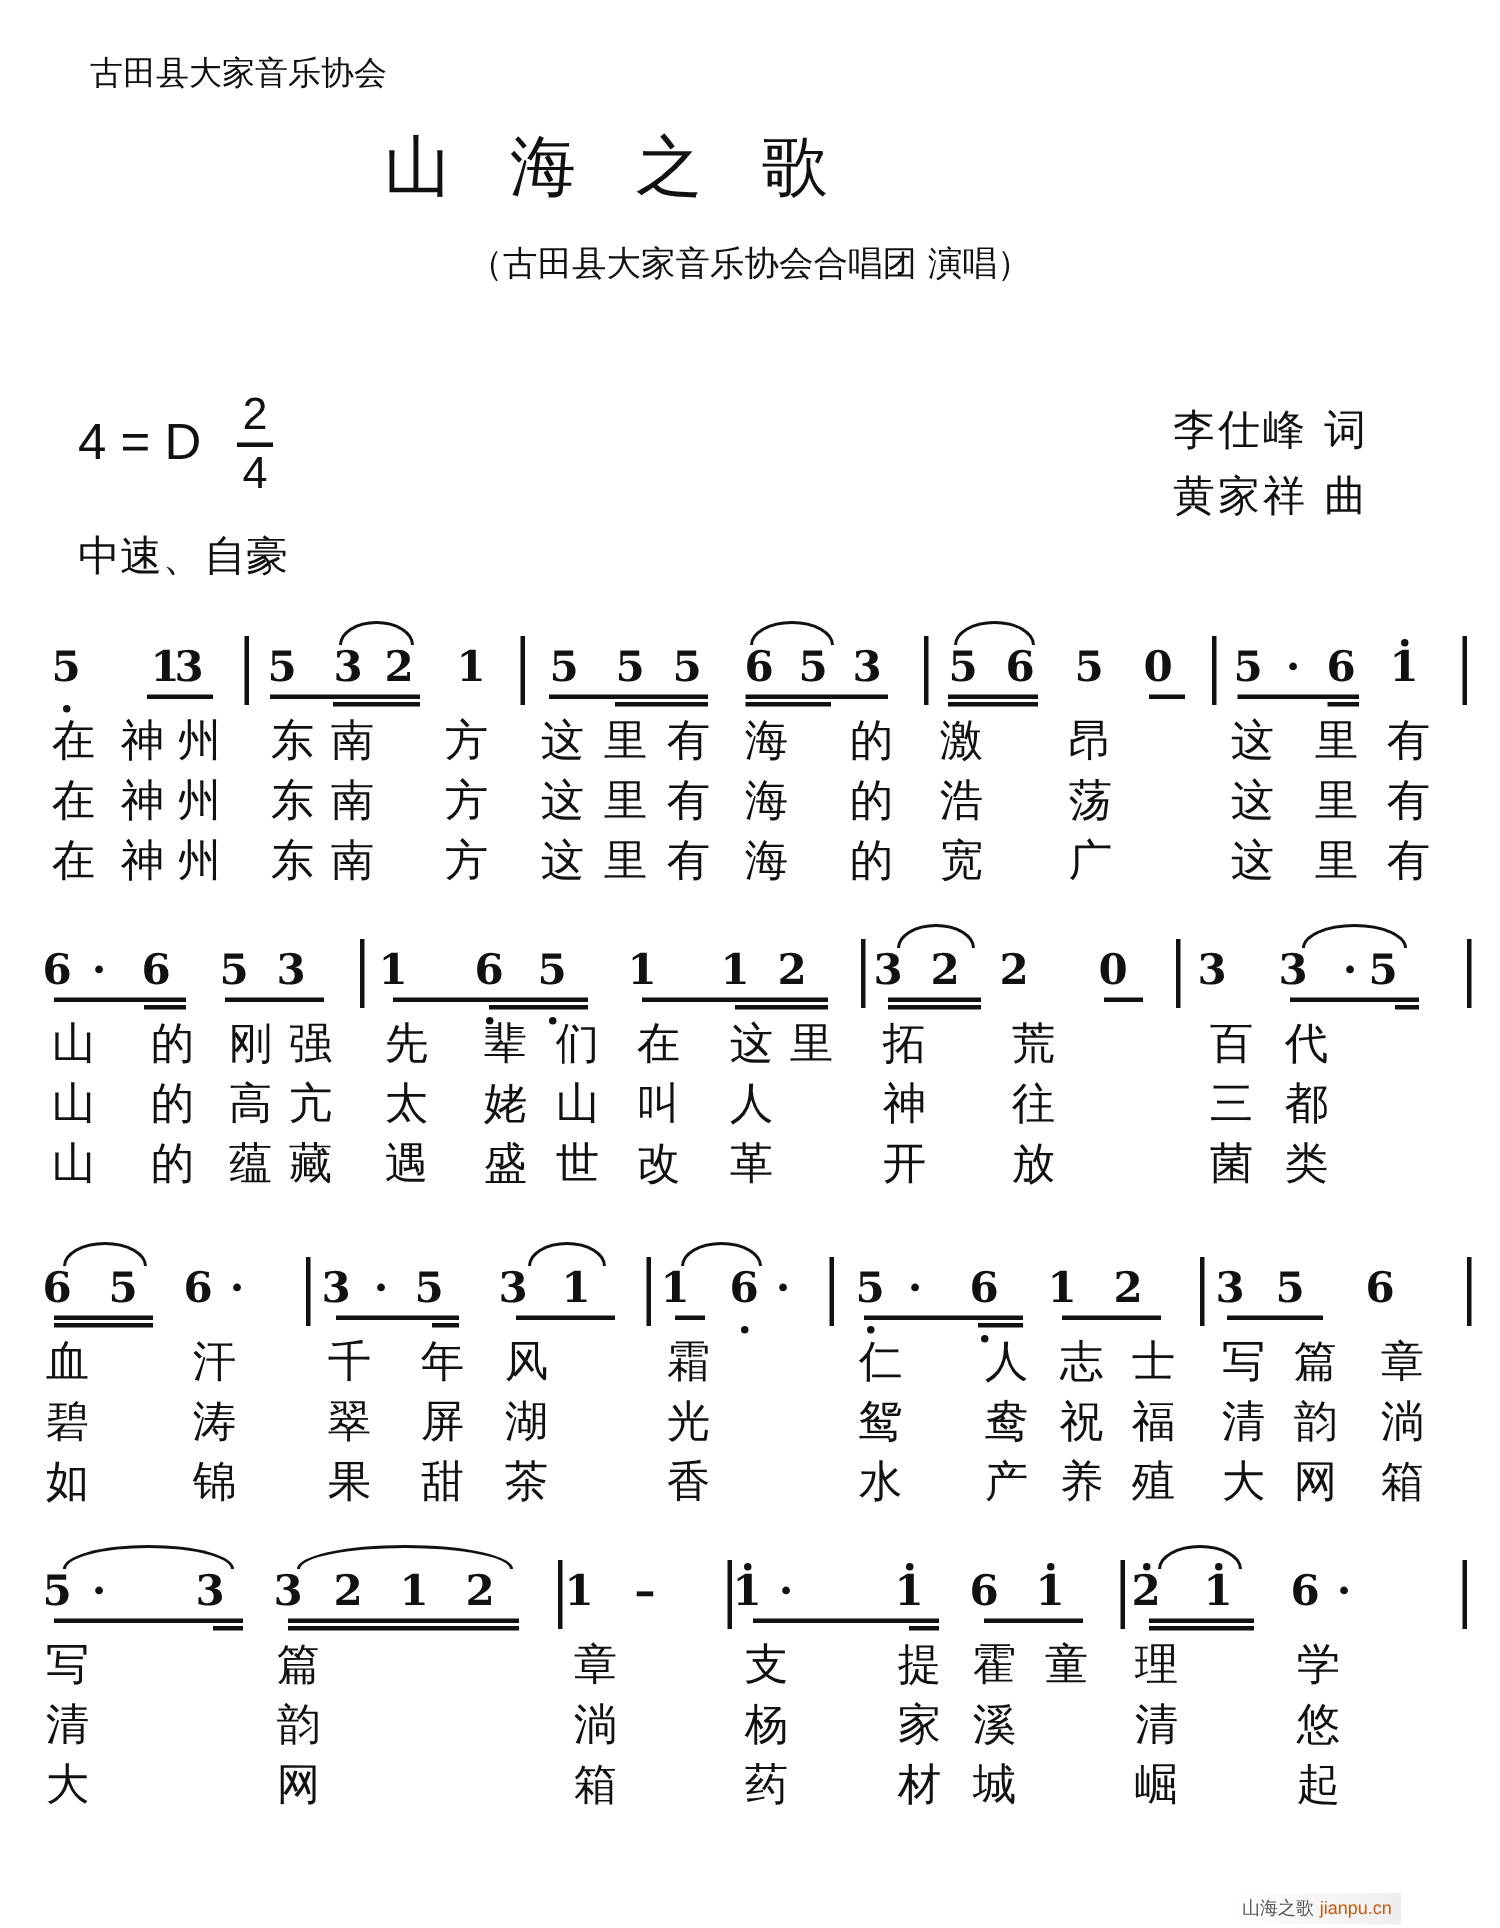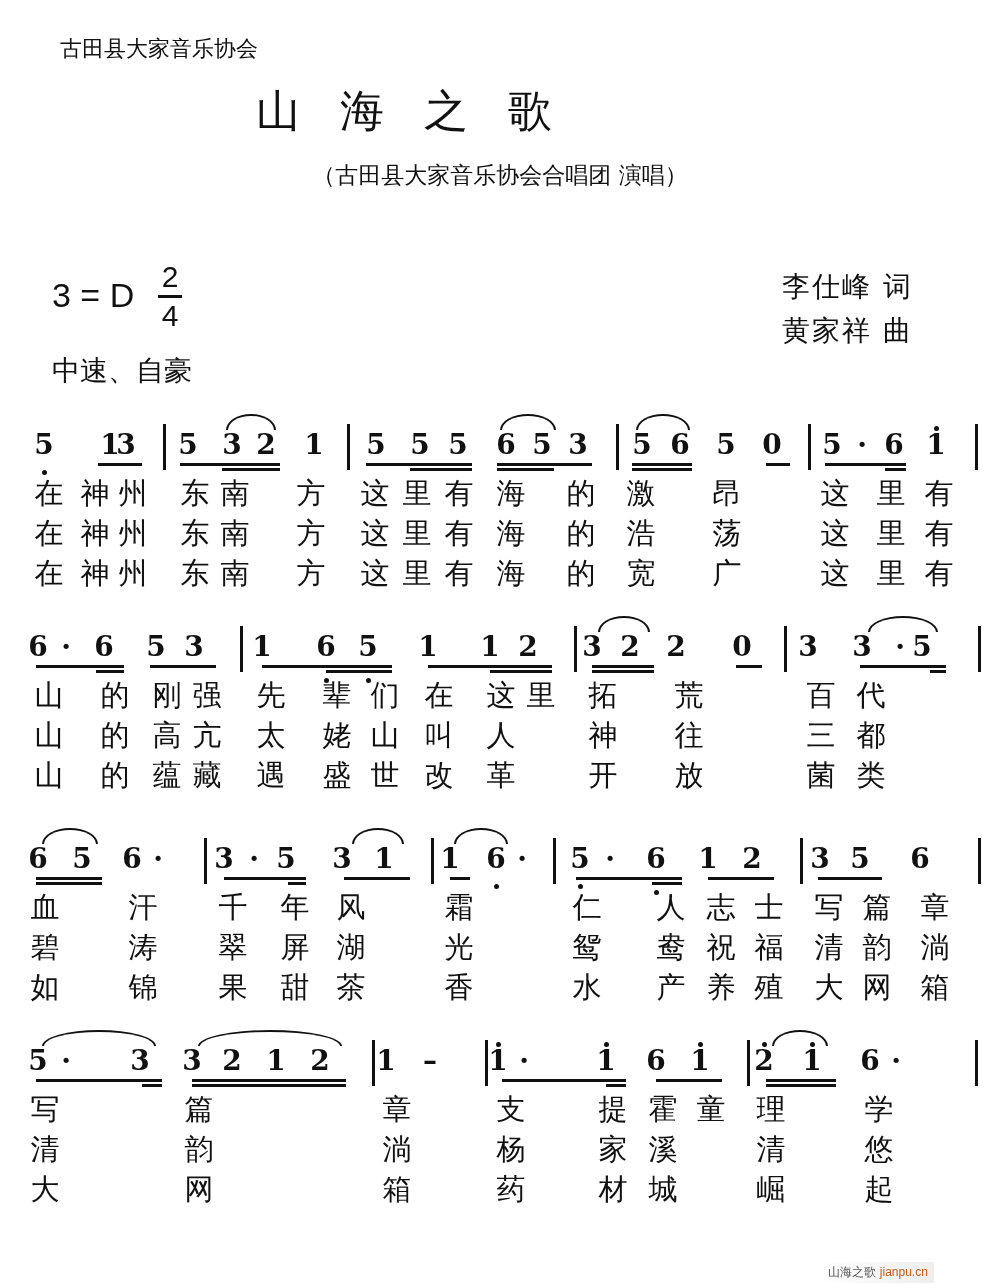--- a/index.html
+++ b/index.html
@@ -24,21 +24,21 @@
   .watermark { left:822px; top:1262px; font-size:12px; color:#555; background:linear-gradient(to right,#fff,#eee); padding:2px 6px; }
   .watermark .site { color:#c85a10; font-family:"Liberation Sans", sans-serif; }
 </style>
 </head>
 <body>
 
 <div class="abs org">古田县大家音乐协会</div>
 <div class="abs title">山海之歌</div>
 <div class="abs subtitle">（古田县大家音乐协会合唱团  演唱）</div>
 
-<div class="abs key">3 = D</div>
+<div class="abs key">4 = D</div>
 <div class="abs timesig">
   <span>2</span>
   <span class="bar"></span>
   <span>4</span>
 </div>
 <div class="abs tempo">中速、自豪</div>
 <div class="abs credit" style="top:268px">李仕峰  词</div>
 <div class="abs credit" style="top:312px">黄家祥  曲</div>
 
 <div id="score">

